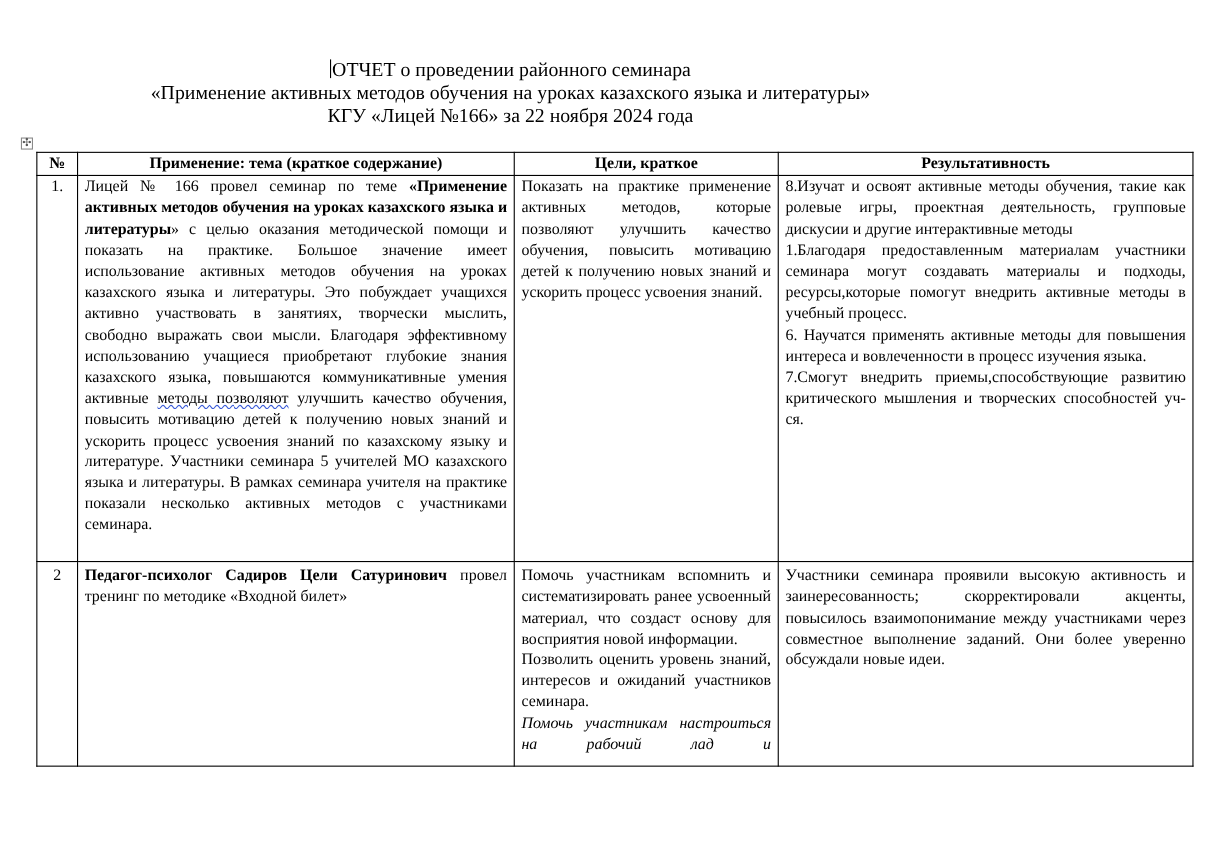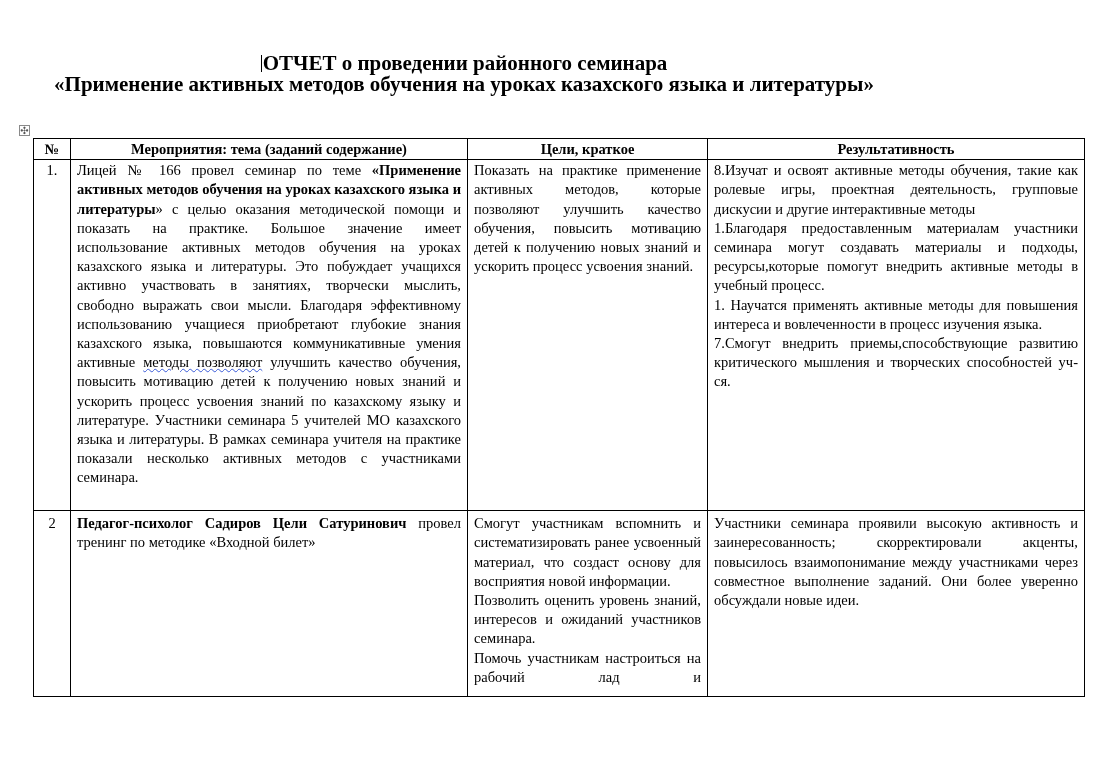--- a/index.html
+++ b/index.html
@@ -3,21 +3,21 @@
   <meta charset="utf-8">
   <style>
     html, body { margin: 0; padding: 0; background: #ffffff; }
     body {
       width: 1112px; height: 772px; position: relative; overflow: hidden;
       font-family: "Liberation Serif", "DejaVu Serif", serif;
       color: #000;
     }
     .title-block {
       position: absolute; left: 0; top: 53px; width: 928px;
-      text-align: center; font-weight: bold; font-size: 21px; line-height: 21px;
+      text-align: center; font-weight: normal; font-size: 18px; line-height: 21px;
     }
     .title-block .line { display: block; }
     .cursor {
       display: inline-block; width: 1px; height: 17px; background: #000;
       vertical-align: -2px; margin-right: 1px;
     }
     .move-handle {
       position: absolute; left: 19px; top: 125px; width: 11px; height: 11px;
       border: 1px solid #8a8a8a; box-sizing: border-box; background: #fff;
       font-size: 10px; line-height: 9px; text-align: center; color: #555;
@@ -42,63 +42,64 @@
     tr.r2 td { height: 182px; padding-top: 3px; }
     .squiggle { text-decoration: underline wavy #3a5bd8; text-decoration-thickness: 1px; }
     p { margin: 0; }
   </style>
 </head>
 <body>
 
 <div class="title-block">
   <span class="line"><span class="cursor"></span><span>ОТЧЕТ о проведении районного семинара</span></span>
   <span class="line">«Применение активных методов обучения на уроках казахского языка и литературы»</span>
+  <span class="line">КГУ «Лицей №166» за 22 ноября 2024 года</span>
 </div>
 
 <div class="move-handle">✣</div>
 
 <table class="report">
   <colgroup>
       <col class="c1">
       <col class="c2">
       <col class="c3">
       <col class="c4">
     </colgroup>
   <thead>
     <tr>
       <th>№</th>
-      <th>Мероприятия: тема (заданий содержание)</th>
+      <th>Применение: тема (краткое содержание)</th>
       <th>Цели, краткое</th>
       <th>Результативность</th>
     </tr>
   </thead>
   <tbody>
     <tr class="r1">
       <td class="num">1.</td>
       <td class="just">
         <span>Лицей № 166 провел семинар по теме </span><b>«Применение активных методов обучения на уроках казахского языка и литературы</b><span>» с целью оказания методической помощи и показать на практике. Большое значение имеет использование активных методов обучения на уроках казахского языка и литературы. Это побуждает учащихся активно участвовать в занятиях, творчески мыслить, свободно выражать свои мысли. Благодаря эффективному использованию учащиеся приобретают глубокие знания казахского языка, повышаются коммуникативные умения активные </span><span class="squiggle">методы позволяют</span><span> улучшить качество обучения, повысить мотивацию детей к получению новых знаний и ускорить процесс усвоения знаний по казахскому языку и литературе. Участники семинара 5 учителей МО казахского языка и литературы. В рамках семинара учителя на практике показали несколько активных методов с участниками семинара.</span>
       </td>
       <td class="just">
         <p>Показать на практике применение активных методов, которые позволяют  улучшить качество обучения, повысить мотивацию детей к получению новых знаний   и ускорить процесс усвоения знаний.</p>
       </td>
       <td class="just">
         <p>8.Изучат и освоят активные методы обучения, такие как ролевые игры, проектная деятельность, групповые дискусии и другие интерактивные методы</p>
         <p>1.Благодаря предоставленным материалам участники семинара  могут создавать материалы и подходы, ресурсы,которые помогут внедрить активные методы в учебный процесс.</p>
-        <p>1. Научатся применять активные методы для повышения интереса и вовлеченности в процесс изучения языка.</p>
+        <p>6. Научатся применять активные методы для повышения интереса и вовлеченности в процесс изучения языка.</p>
         <p>7.Смогут внедрить приемы,способствующие развитию критического мышления и творческих способностей уч-ся.</p>
       </td>
     </tr>
     <tr class="r2">
       <td class="num">2</td>
       <td class="just">
         <b>Педагог-психолог  Садиров Цели  Сатуринович</b><span> провел тренинг по  методике «Входной билет»</span>
       </td>
       <td class="just">
-        <p>Смогут участникам вспомнить и систематизировать ранее усвоенный материал, что создаст основу для восприятия новой информации.</p>
+        <p>Помочь участникам вспомнить и систематизировать ранее усвоенный материал, что создаст основу для восприятия новой информации.</p>
         <p>Позволить оценить уровень знаний, интересов и ожиданий участников семинара.</p>
-        <p style="text-align-last: justify;">Помочь участникам настроиться на рабочий лад и</p>
+        <p style="text-align-last: justify; font-style: italic;">Помочь участникам настроиться на рабочий лад и</p>
       </td>
       <td class="just">
         <p>Участники семинара проявили высокую активность и заинересованность; скорректировали акценты, повысилось взаимопонимание между участниками через совместное выполнение заданий. Они более уверенно обсуждали новые идеи.</p>
       </td>
     </tr>
   </tbody>
 </table>
 
 </body></html>

